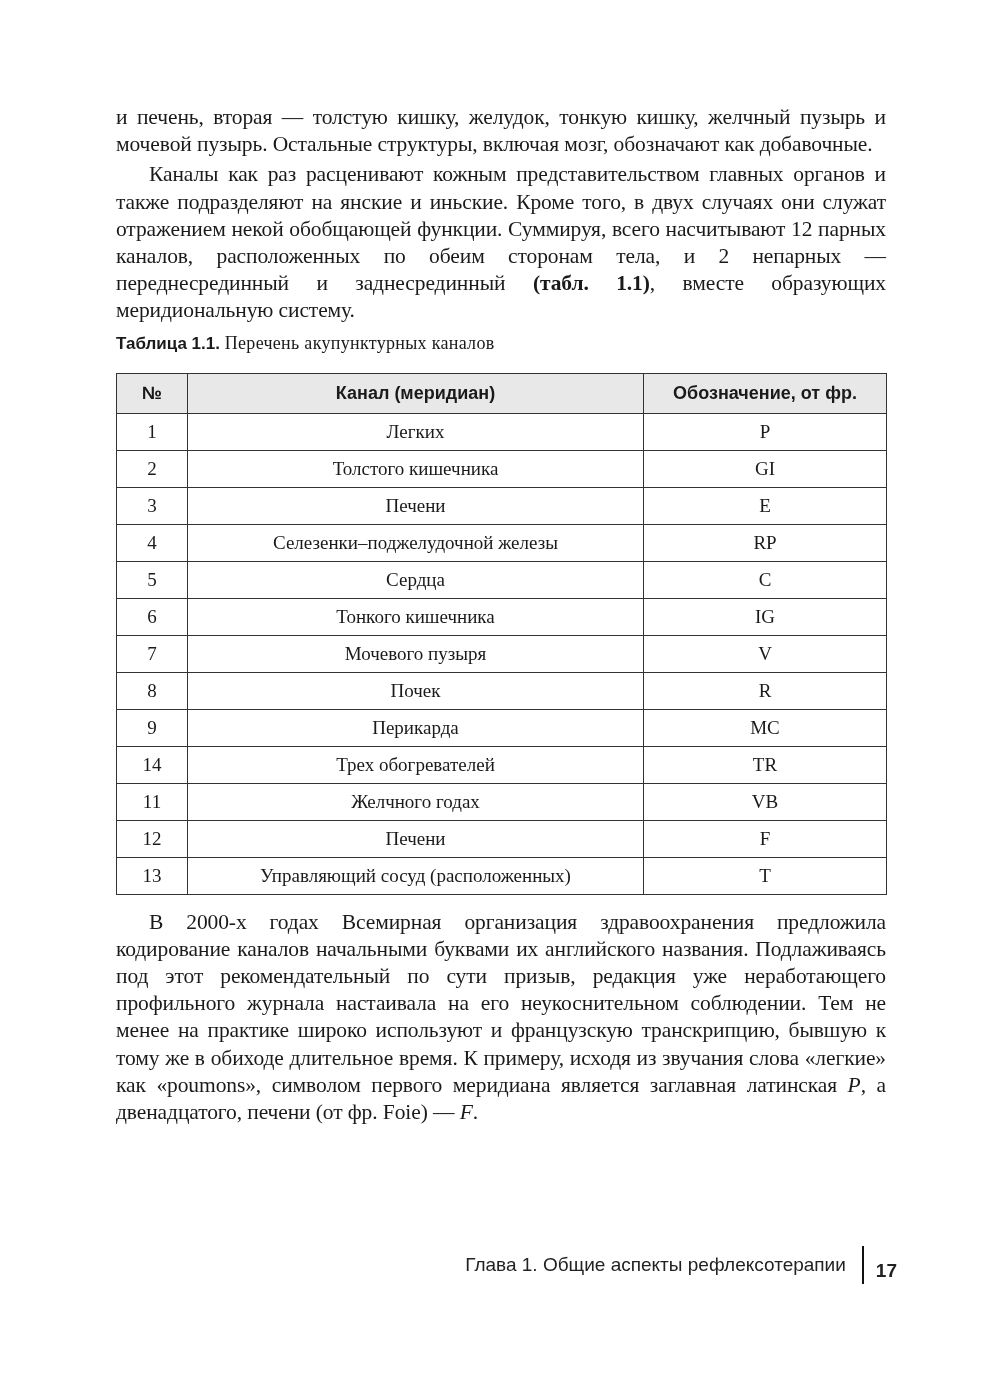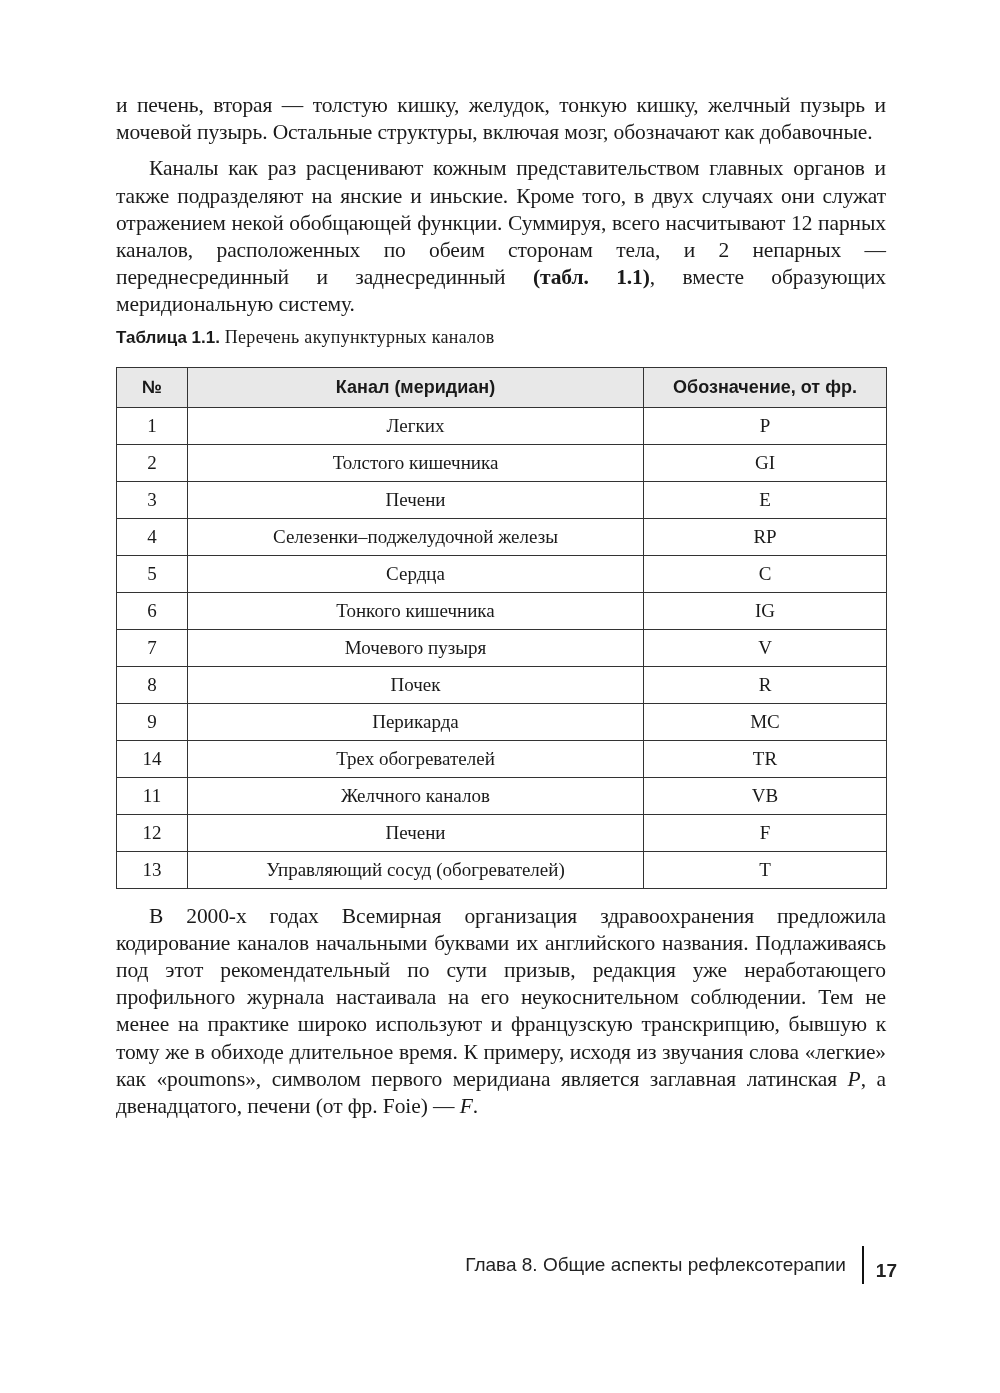--- a/index.html
+++ b/index.html
@@ -11,35 +11,35 @@
       width: 1000px;
       height: 1393px;
       position: relative;
       overflow: hidden;
       color: #1a1a1a;
       font-family: "Liberation Serif", "DejaVu Serif", serif;
     }
     .page {
       position: absolute;
       left: 116px;
-      top: 92px;
+      top: 104px;
       width: 770px;
     }
     .para {
       font-size: 21.5px;
       line-height: 27.2px;
       text-align: justify;
       margin: 0;
       letter-spacing: -0.1px;
     }
     .para.indent {
       text-indent: 33px;
     }
     .para + .para {
-      margin-top: 9px;
+      margin-top: 3px;
     }
     .para b {
       font-weight: bold;
     }
     .para i {
       font-style: italic;
     }
     .caption {
       margin-top: 6px;
       font-size: 18px;
@@ -178,37 +178,37 @@
         <td class="name">Перикарда</td>
         <td class="code">MC</td>
       </tr>
       <tr>
         <td class="num">14</td>
         <td class="name">Трех обогревателей</td>
         <td class="code">TR</td>
       </tr>
       <tr>
         <td class="num">11</td>
-        <td class="name">Желчного каналов</td>
+        <td class="name">Желчного годах</td>
         <td class="code">VB</td>
       </tr>
       <tr>
         <td class="num">12</td>
         <td class="name">Печени</td>
         <td class="code">F</td>
       </tr>
       <tr>
         <td class="num">13</td>
-        <td class="name">Управляющий сосуд (обогревателей)</td>
+        <td class="name">Управляющий сосуд (расположенных)</td>
         <td class="code">T</td>
       </tr>
     </tbody>
   </table>
 
   <p class="para indent" style="margin-top:14px;"><span>В 2000-х годах Всемирная организация здравоохранения предложила кодирование каналов начальными буквами их английского названия. Подлаживаясь под этот рекомендательный по сути призыв, редакция уже неработающего профильного журнала настаивала на его неукоснительном соблюдении. Тем не менее на практике широко используют и французскую транскрипцию, бывшую к тому же в обиходе длительное время. К примеру, исходя из звучания слова «легкие» как «poumons», символом первого меридиана является заглавная латинская </span><i>P</i><span>, а двенадцатого, печени (от фр. Foie) — </span><i>F</i><span>.</span></p>
 
 </div>
 
 <div class="footer">
-  <span>Глава 8. Общие аспекты рефлексотерапии</span>
+  <span>Глава 1. Общие аспекты рефлексотерапии</span>
   <span class="divider"></span>
   <span class="page-num">17</span>
 </div>
 
 </body></html>

